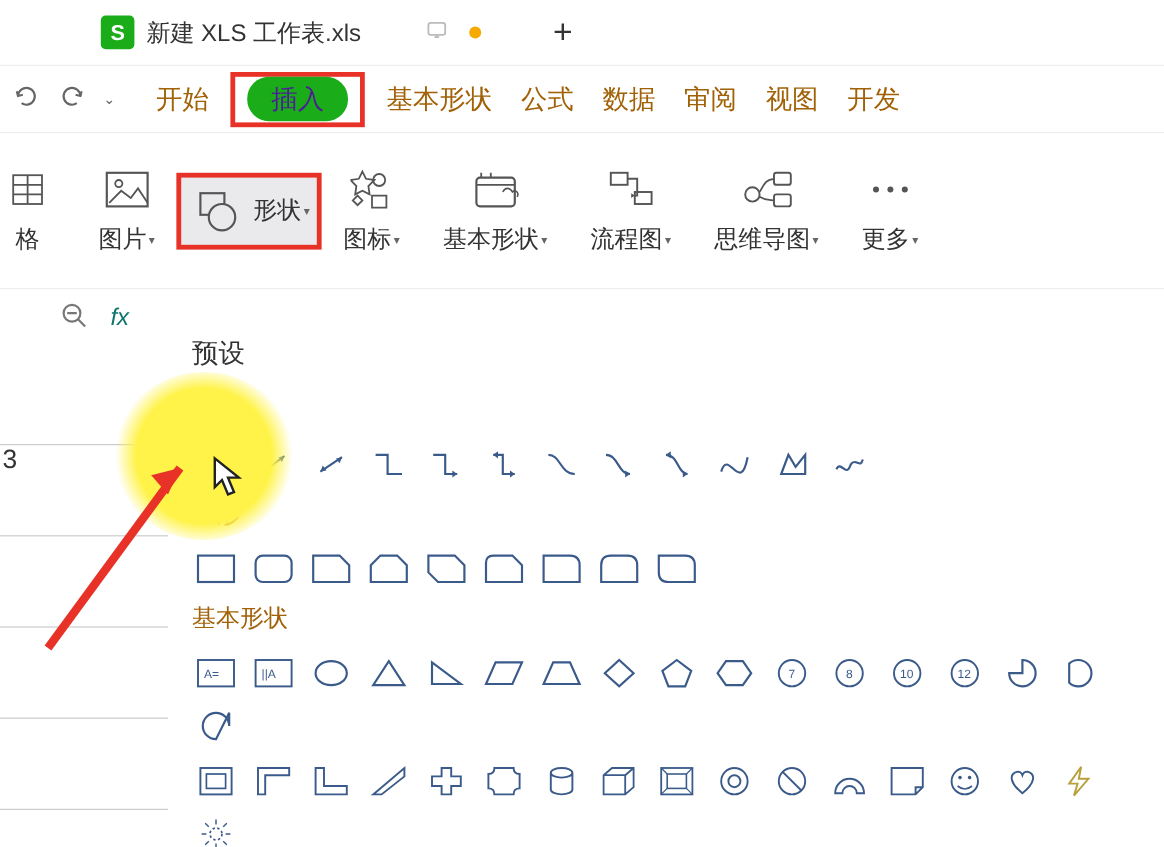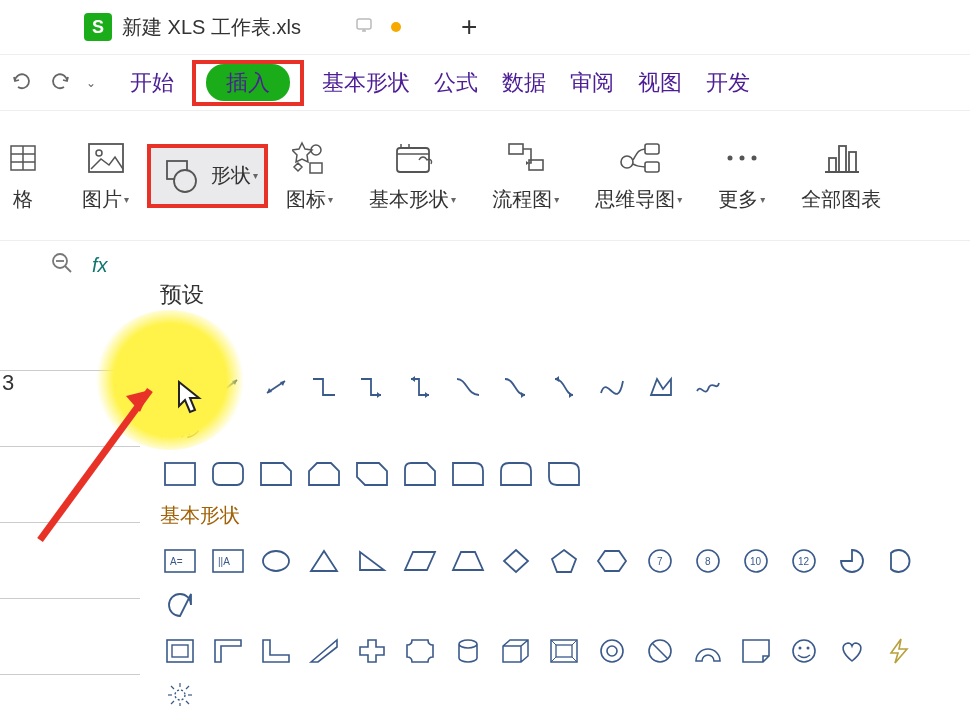--- a/index.html
+++ b/index.html
@@ -10,21 +10,21 @@
 .app-icon { width: 28px; height: 28px; background: #1aad19; border-radius: 4px; color: #fff; display: flex; align-items: center; justify-content: center; font-size: 18px; font-weight: bold; }
 .tab-title { font-size: 20px; color: #333; }
 .tab-right { display: flex; align-items: center; gap: 18px; margin-left: 40px; }
 .presence-icon { color: #aaa; }
 .modified-dot { width: 10px; height: 10px; background: #f7a900; border-radius: 50%; }
 .new-tab { margin-left: 60px; font-size: 28px; color: #333; }
 
 .menubar { height: 56px; display: flex; align-items: center; padding: 0 10px; gap: 4px; border-bottom: 1px solid #eee; }
 .history-btns { display: flex; gap: 14px; margin-right: 10px; color: #666; }
 .dropdown-small { font-size: 12px; color: #666; margin-right: 20px; }
-.menu-item { padding: 6px 10px; font-size: 22px; color: #4c1d95; }
+.menu-item { padding: 6px 10px; font-size: 22px; color: #a16207; }
 .menu-active { background: #1aad19; color: #4c1d95; border-radius: 18px; padding: 6px 20px; }
 .red-box-menu { border: 4px solid #e83228; padding: 4px 10px; margin: 0 4px; }
 
 .ribbon { height: 130px; display: flex; align-items: center; padding: 10px 0; gap: 0; border-bottom: 1px solid #eee; }
 .ribbon-item { display: flex; flex-direction: column; align-items: center; gap: 8px; padding: 0 18px; }
 .ribbon-icon { width: 46px; height: 40px; display: flex; align-items: center; justify-content: center; color: #555; }
 .ribbon-label { font-size: 20px; color: #333; display: flex; align-items: center; gap: 2px; }
 .ribbon-caret { font-size: 10px; color: #666; }
 .red-box-ribbon { border: 4px solid #e83228; background: #eaeaec; padding: 8px 6px; }
 
@@ -191,31 +191,20 @@
           <circle cx="6" cy="5" r="2.5" fill="#555"></circle>
           <circle cx="18" cy="5" r="2.5" fill="#555"></circle>
           <circle cx="30" cy="5" r="2.5" fill="#555"></circle>
         </svg>
       </div>
     <span class="ribbon-label">
         <span>更多</span>
         <span class="ribbon-caret">▾</span>
       </span>
   </div>
-  <div class="ribbon-item">
-    <div class="ribbon-icon">
-        <svg width="40" height="36" viewBox="0 0 40 36">
-          <line x1="4" y1="32" x2="38" y2="32" stroke="#555" stroke-width="1.8"></line>
-          <rect x="8" y="18" width="7" height="14" fill="none" stroke="#555" stroke-width="1.8"></rect>
-          <rect x="18" y="6" width="7" height="26" fill="none" stroke="#555" stroke-width="1.8"></rect>
-          <rect x="28" y="12" width="7" height="20" fill="none" stroke="#555" stroke-width="1.8"></rect>
-        </svg>
-      </div>
-    <span class="ribbon-label">全部图表</span>
-  </div>
 </div>
 
 <div class="formula-area">
   <span class="zoom-out"><svg width="24" height="24" viewBox="0 0 24 24">
         <circle cx="10" cy="10" r="7" fill="none" stroke="#777" stroke-width="1.8"></circle>
         <line x1="6" y1="10" x2="14" y2="10" stroke="#777" stroke-width="1.8"></line>
         <line x1="15" y1="15" x2="21" y2="21" stroke="#777" stroke-width="1.8"></line>
       </svg></span>
   <span class="fx">fx</span>
 </div>

